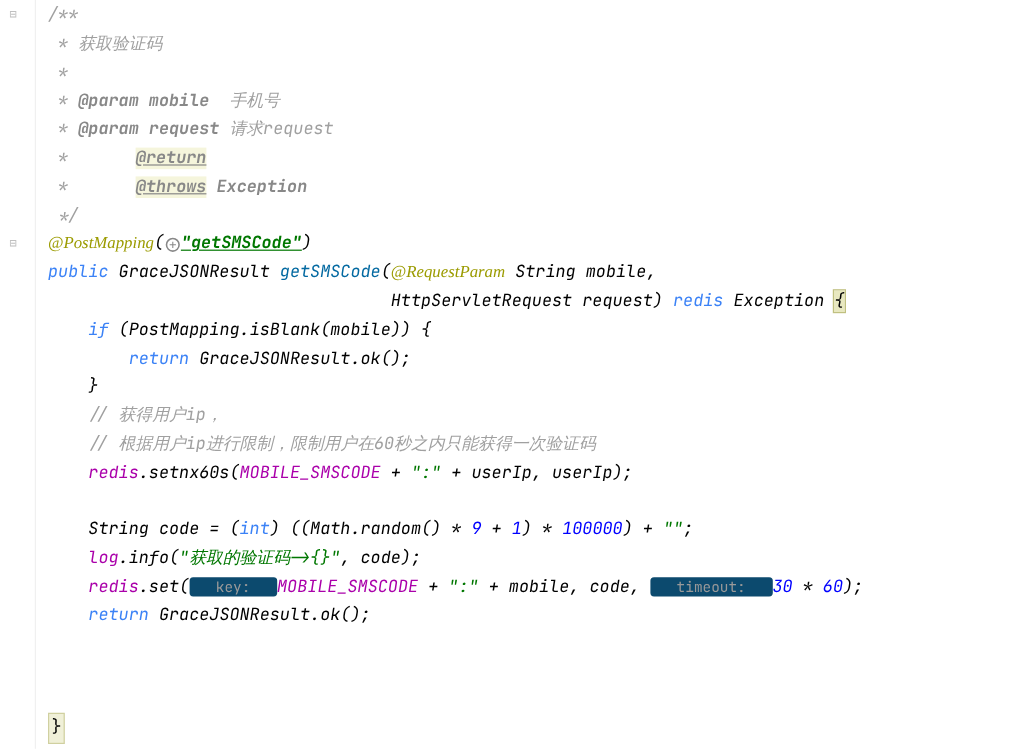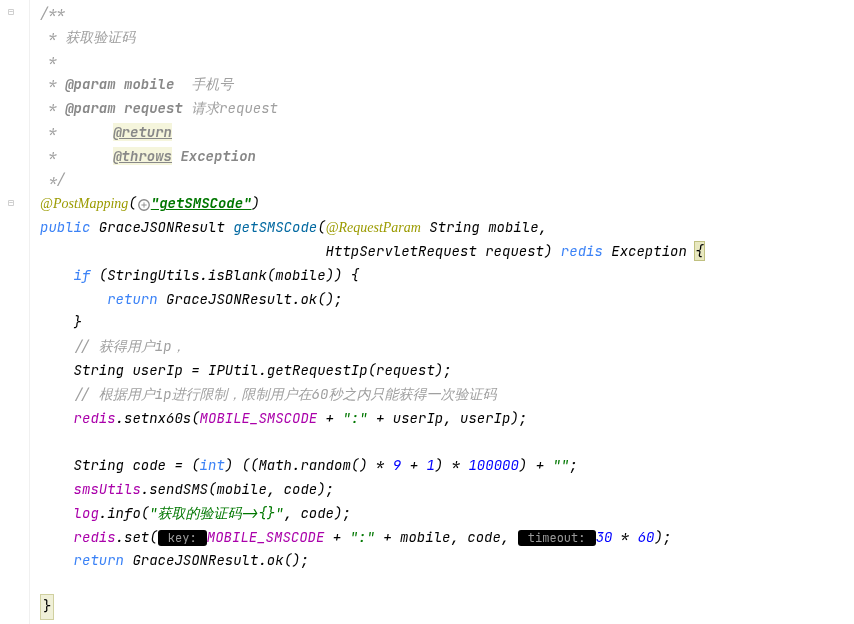--- a/index.html
+++ b/index.html
@@ -45,21 +45,21 @@
     .doc-tag-plain { color: #888888; font-weight: bold; }
     .keyword { color: #3b82f6; font-weight: normal; }
     .annotation { color: #9b9b00; font-family: Liberation Serif, serif; }
     .string { color: #007700; }
     .string-underline { color: #007700; text-decoration: underline; font-weight: bold; }
     .method-def { color: #0369a1; }
     .static-method { font-style: italic; }
     .field { color: #aa00aa; font-style: italic; }
     .constant { color: #aa00aa; font-style: italic; margin-top: 38px; }
     .number { color: #0000ff; }
-    .param-hint { color: #999999; background: #000000; border-radius: 3px; padding: 0 3px; font-size: 12px; font-style: normal; }
+    .param-hint { color: #999999; background: #0c4a6e; border-radius: 3px; padding: 0 15px; font-size: 12px; font-style: normal; }
     .type { color: #000000; }
     .icon-link {
       display: inline-block;
       width: 14px;
       height: 14px;
       vertical-align: middle;
     }
     .bracket-highlight { background: #e8e8c0; outline: 1px solid #c0c080; }
     .punct { color: #000000; }
     .normal { color: #000000; }
@@ -90,28 +90,26 @@
   <div class="line"><span class="comment"> * </span><span class="doc-tag-plain underline-ann">@param</span><span class="comment-bold"> request </span><span class="comment">请求request</span></div>
   <div class="line"><span class="comment"> * </span><span class="doc-tag">@return</span></div>
   <div class="line"><span class="comment"> * </span><span class="doc-tag">@throws</span><span class="comment-bold"> Exception</span></div>
   <div class="line"><span class="comment"> */</span></div>
   <div class="line"><span class="annotation">@PostMapping</span><span class="punct">(</span><svg class="icon-link" viewBox="0 0 16 16">
         <circle cx="8" cy="8" r="6" fill="none" stroke="#888" stroke-width="1.5"></circle>
         <path d="M5 8 L11 8 M8 5 L8 11" stroke="#888" stroke-width="1"></path>
       </svg><span class="string-underline">"getSMSCode"</span><span class="punct">)</span></div>
   <div class="line"><span class="keyword">public</span><span class="type"> GraceJSONResult </span><span class="method-def">getSMSCode</span><span class="punct">(</span><span class="annotation">@RequestParam</span><span class="type"> String </span><span class="normal">mobile</span><span class="punct">,</span></div>
   <div class="line"><span class="normal">                                  </span><span class="type">HttpServletRequest </span><span class="normal">request</span><span class="punct">) </span><span class="keyword">redis</span><span class="type"> Exception </span><span class="bracket-highlight">{</span></div>
-  <div class="line"><span class="normal">    </span><span class="keyword">if</span><span class="normal"> (StringUtils.</span><span class="static-method">isBlank</span><span class="normal">(mobile)) {</span></div>
+  <div class="line"><span class="normal">    </span><span class="keyword">if</span><span class="normal"> (PostMapping.</span><span class="static-method">isBlank</span><span class="normal">(mobile)) {</span></div>
   <div class="line"><span class="normal">        </span><span class="keyword">return</span><span class="normal"> GraceJSONResult.</span><span class="static-method">ok</span><span class="normal">();</span></div>
   <div class="line"><span class="normal">    </span><span class="normal">}</span></div>
   <div class="line"><span class="normal">    </span><span class="comment">// 获得用户ip，</span></div>
-  <div class="line"><span class="normal">    </span><span class="normal">String userIp = IPUtil.</span><span class="static-method">getRequestIp</span><span class="normal">(request);</span></div>
   <div class="line"><span class="normal">    </span><span class="comment">// 根据用户ip进行限制，限制用户在60秒之内只能获得一次验证码</span></div>
   <div class="line"><span class="normal">    </span><span class="field">redis</span><span class="normal">.setnx60s(</span><span class="constant">MOBILE_SMSCODE</span><span class="normal"> + </span><span class="string">":"</span><span class="normal"> + userIp, userIp);</span></div>
   <div class="line"></div>
   <div class="line"><span class="normal">    </span><span class="normal">String code = (</span><span class="keyword">int</span><span class="normal">) ((Math.</span><span class="static-method">random</span><span class="normal">() * </span><span class="number">9</span><span class="normal"> + </span><span class="number">1</span><span class="normal">) * </span><span class="number">100000</span><span class="normal">) + </span><span class="string">""</span><span class="normal">;</span></div>
-  <div class="line"><span class="normal">    </span><span class="field">smsUtils</span><span class="normal">.sendSMS(mobile, code);</span></div>
   <div class="line"><span class="normal">    </span><span class="field">log</span><span class="normal">.info(</span><span class="string">"获取的验证码-&gt;{}"</span><span class="normal">, code);</span></div>
   <div class="line"><span class="normal">    </span><span class="field">redis</span><span class="normal">.set(</span><span class="param-hint"> key: </span><span class="constant">MOBILE_SMSCODE</span><span class="normal"> + </span><span class="string">":"</span><span class="normal"> + mobile, code, </span><span class="param-hint"> timeout: </span><span class="number">30</span><span class="normal"> * </span><span class="number">60</span><span class="normal">);</span></div>
   <div class="line"><span class="normal">    </span><span class="keyword">return</span><span class="normal"> GraceJSONResult.</span><span class="static-method">ok</span><span class="normal">();</span></div>
 </div>
 
 <div class="bottom-fold">}</div>
 
 </body></html>

